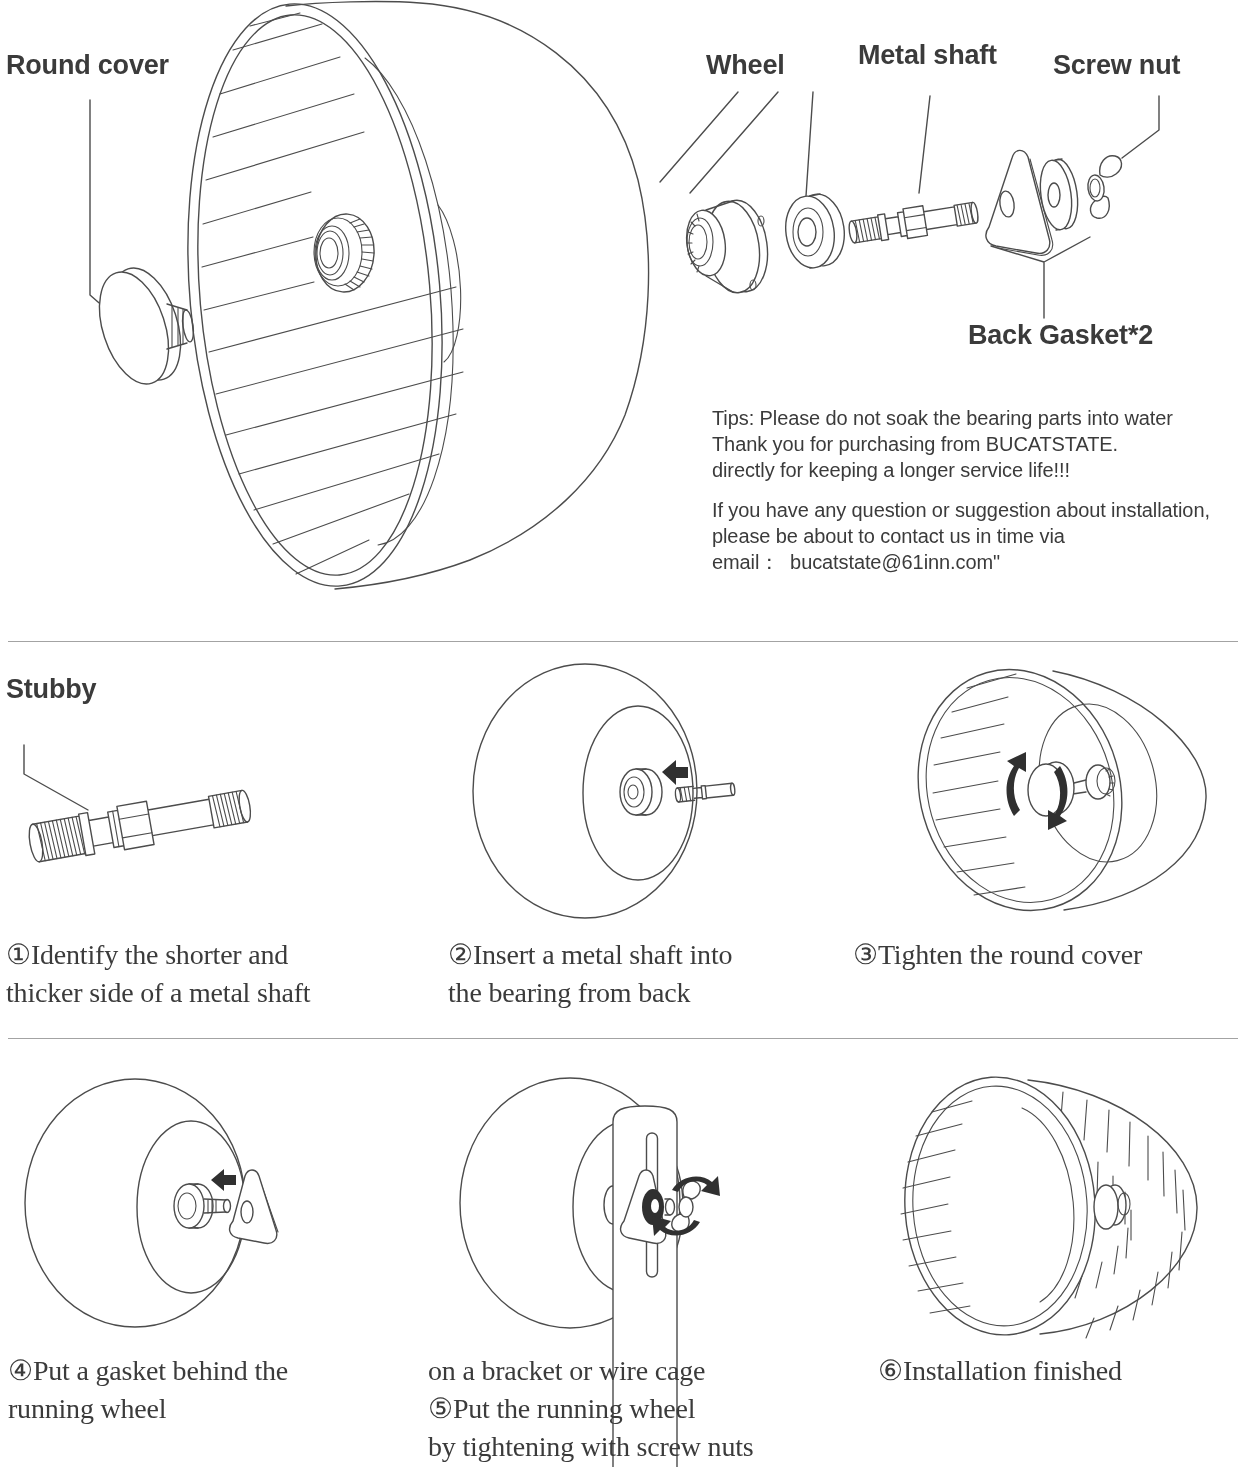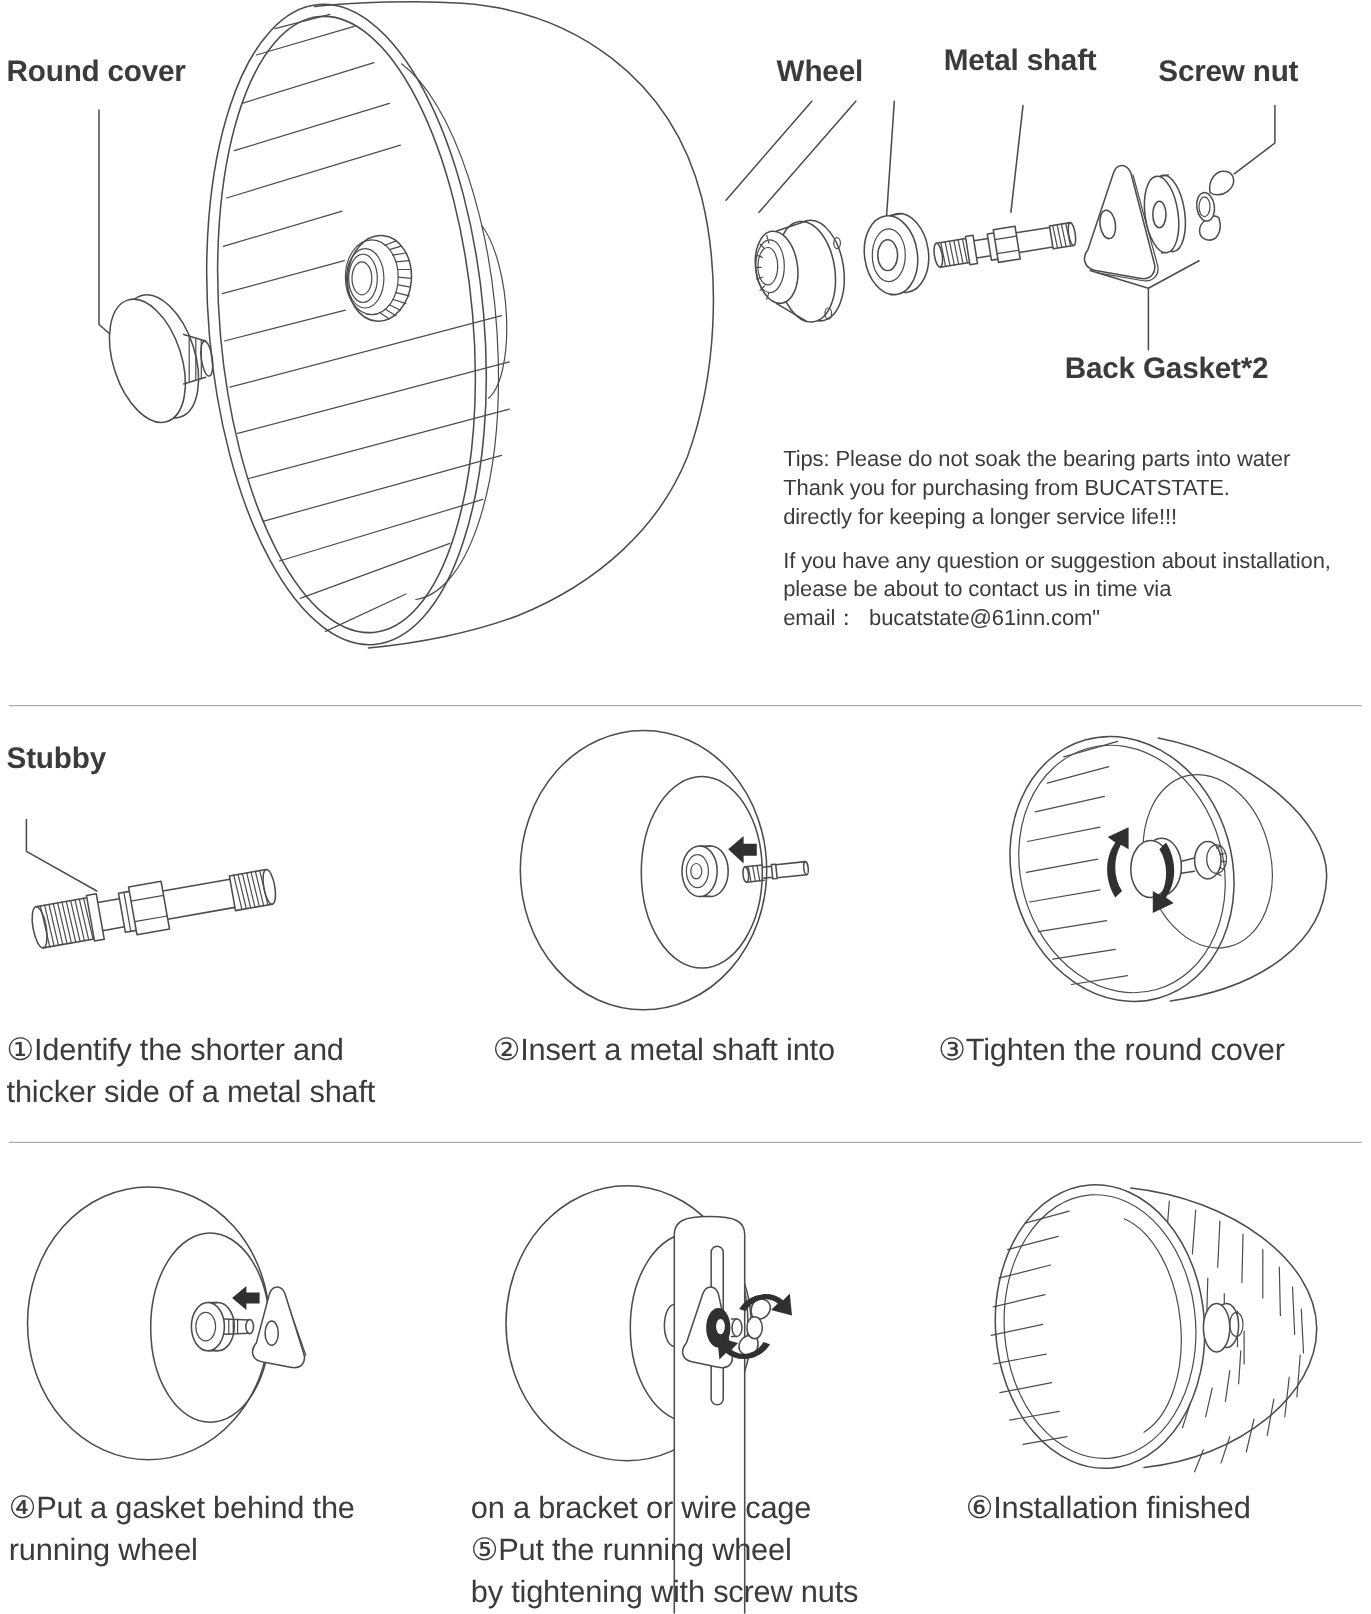--- a/index.html
+++ b/index.html
@@ -8,20 +8,21 @@
     background:#ffffff; color:#3b3b3b;
     font-family:"Liberation Sans","DejaVu Sans",sans-serif;
   }
   .part-label {
     position:absolute; font-weight:700; font-size:27px; letter-spacing:-0.2px;
     white-space:nowrap;
   }
   .caption {
     position:absolute; font-size:28px; line-height:38px; letter-spacing:-0.2px;
     white-space:nowrap;
+    font-family:Liberation Serif, serif;
   }
   .tips {
     position:absolute; left:712px; top:405px; font-size:20px; line-height:26px;
     letter-spacing:-0.1px;
   }
   .tips div { white-space:pre; }
   .tips .para-gap { margin-top:14px; }
   .divider { position:absolute; left:8px; right:8px; height:1px; background:#a3a3a3; }
   svg.art { position:absolute; left:0; top:0; }
   svg.art * { vector-effect:non-scaling-stroke; }
@@ -258,20 +259,21 @@
 <div class="divider" style="top:1038px"></div>
 
 <div class="part-label" style="left:6px;top:674px">Stubby</div>
 
 <div class="caption" style="left:6px;top:936px">
   <div>①Identify the shorter and</div>
   <div>thicker side of a metal shaft</div>
 </div>
 <div class="caption" style="left:448px;top:936px">
   <div>②Insert a metal shaft into</div>
+  <div>the bearing from back</div>
 </div>
 <div class="caption" style="left:853px;top:936px">
   <div>③Tighten the round cover</div>
 </div>
 <div class="caption" style="left:8px;top:1352px">
   <div>④Put a gasket behind the</div>
   <div>running wheel</div>
 </div>
 <div class="caption" style="left:428px;top:1352px">
   <div>on a bracket or wire cage</div>

